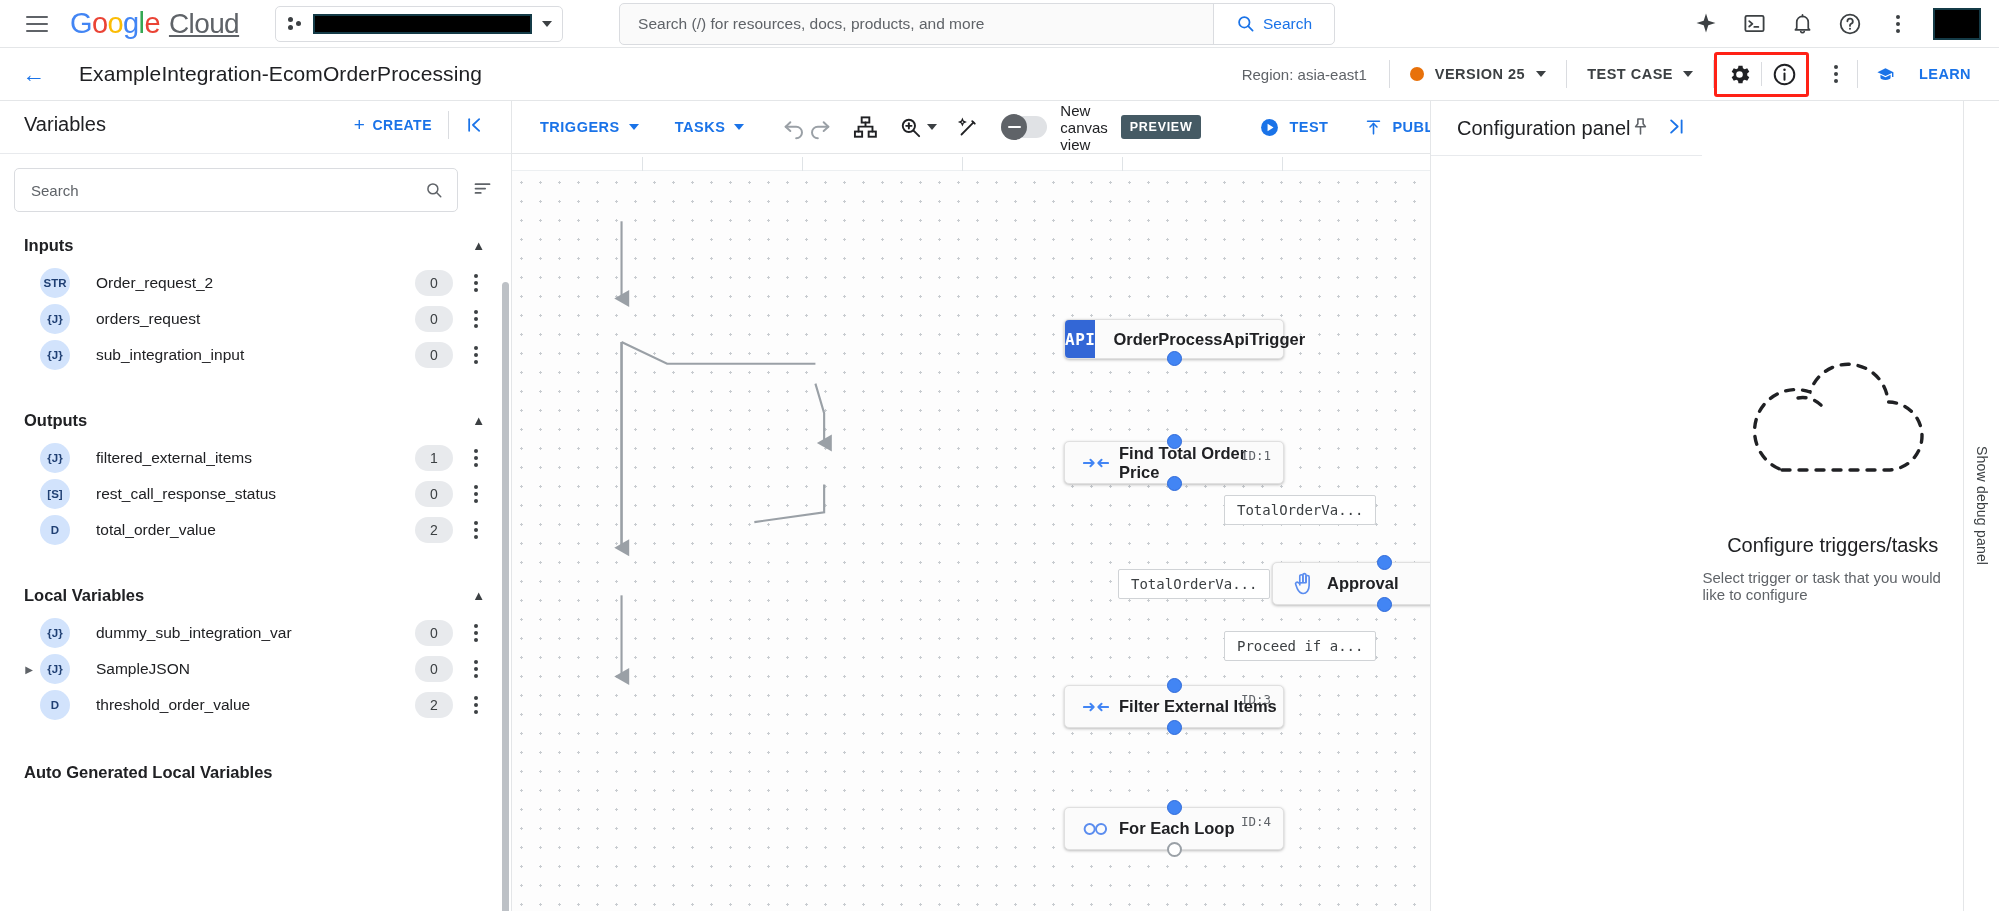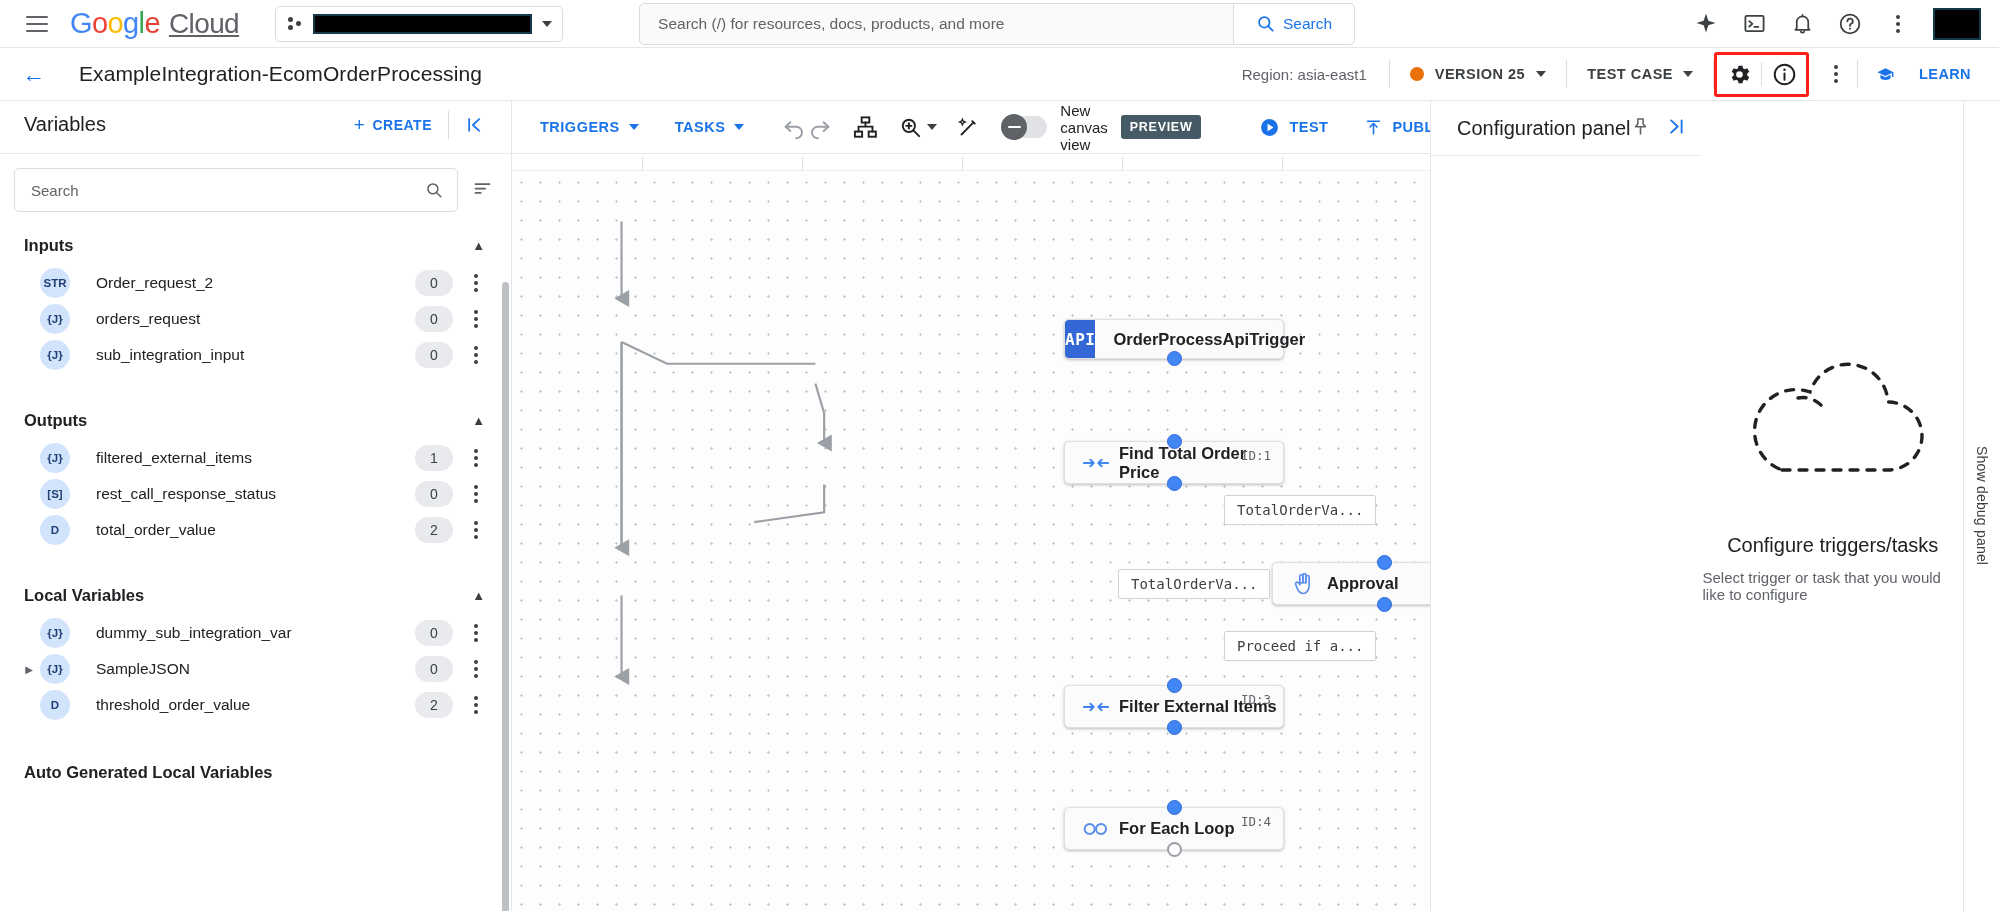--- a/index.html
+++ b/index.html
@@ -31,21 +31,21 @@
   .dots3 { position: relative; width: 15px; height: 15px; flex: 0 0 15px; }
   .dots3 b { position: absolute; width: 5px; height: 5px; border-radius: 50%; background: #3c4043; }
   .dots3 b:nth-child(1) { left: 0; top: 1px; }
   .dots3 b:nth-child(2) { left: 0; top: 9px; }
   .dots3 b:nth-child(3) { left: 8px; top: 5px; }
   .redact { background: #000; border: 2px solid #143b47; height: 20px; flex: 1 1 auto; min-width: 210px; }
   .caret { width: 0; height: 0; border-left: 5px solid transparent; border-right: 5px solid transparent;
            border-top: 6px solid #3c4043; }
 
   .gsearch {
-    margin-left: 76px; height: 42px; flex: 0 0 716px; width: 716px;
+    margin-left: 56px; height: 42px; flex: 0 0 716px; width: 716px;
     border: 1px solid #dadce0; border-radius: 5px; display: flex; align-items: stretch; background: #fafafa; gap: 24px;
   }
   .gsearch input {
     flex: 1; border: 0; outline: none; background: transparent; padding: 0 18px;
     font-family: "Liberation Sans", sans-serif; font-size: 15.5px; color: #3c4043;
   }
   .gsearch input::placeholder { color: #5f6368; }
   .gsearch .sbtn {
     border-left: 1px solid #dadce0; display: flex; align-items: center; gap: 8px;
     padding: 0 22px; color: #1a73e8; font-size: 15.5px; cursor: pointer; background: #fff;

